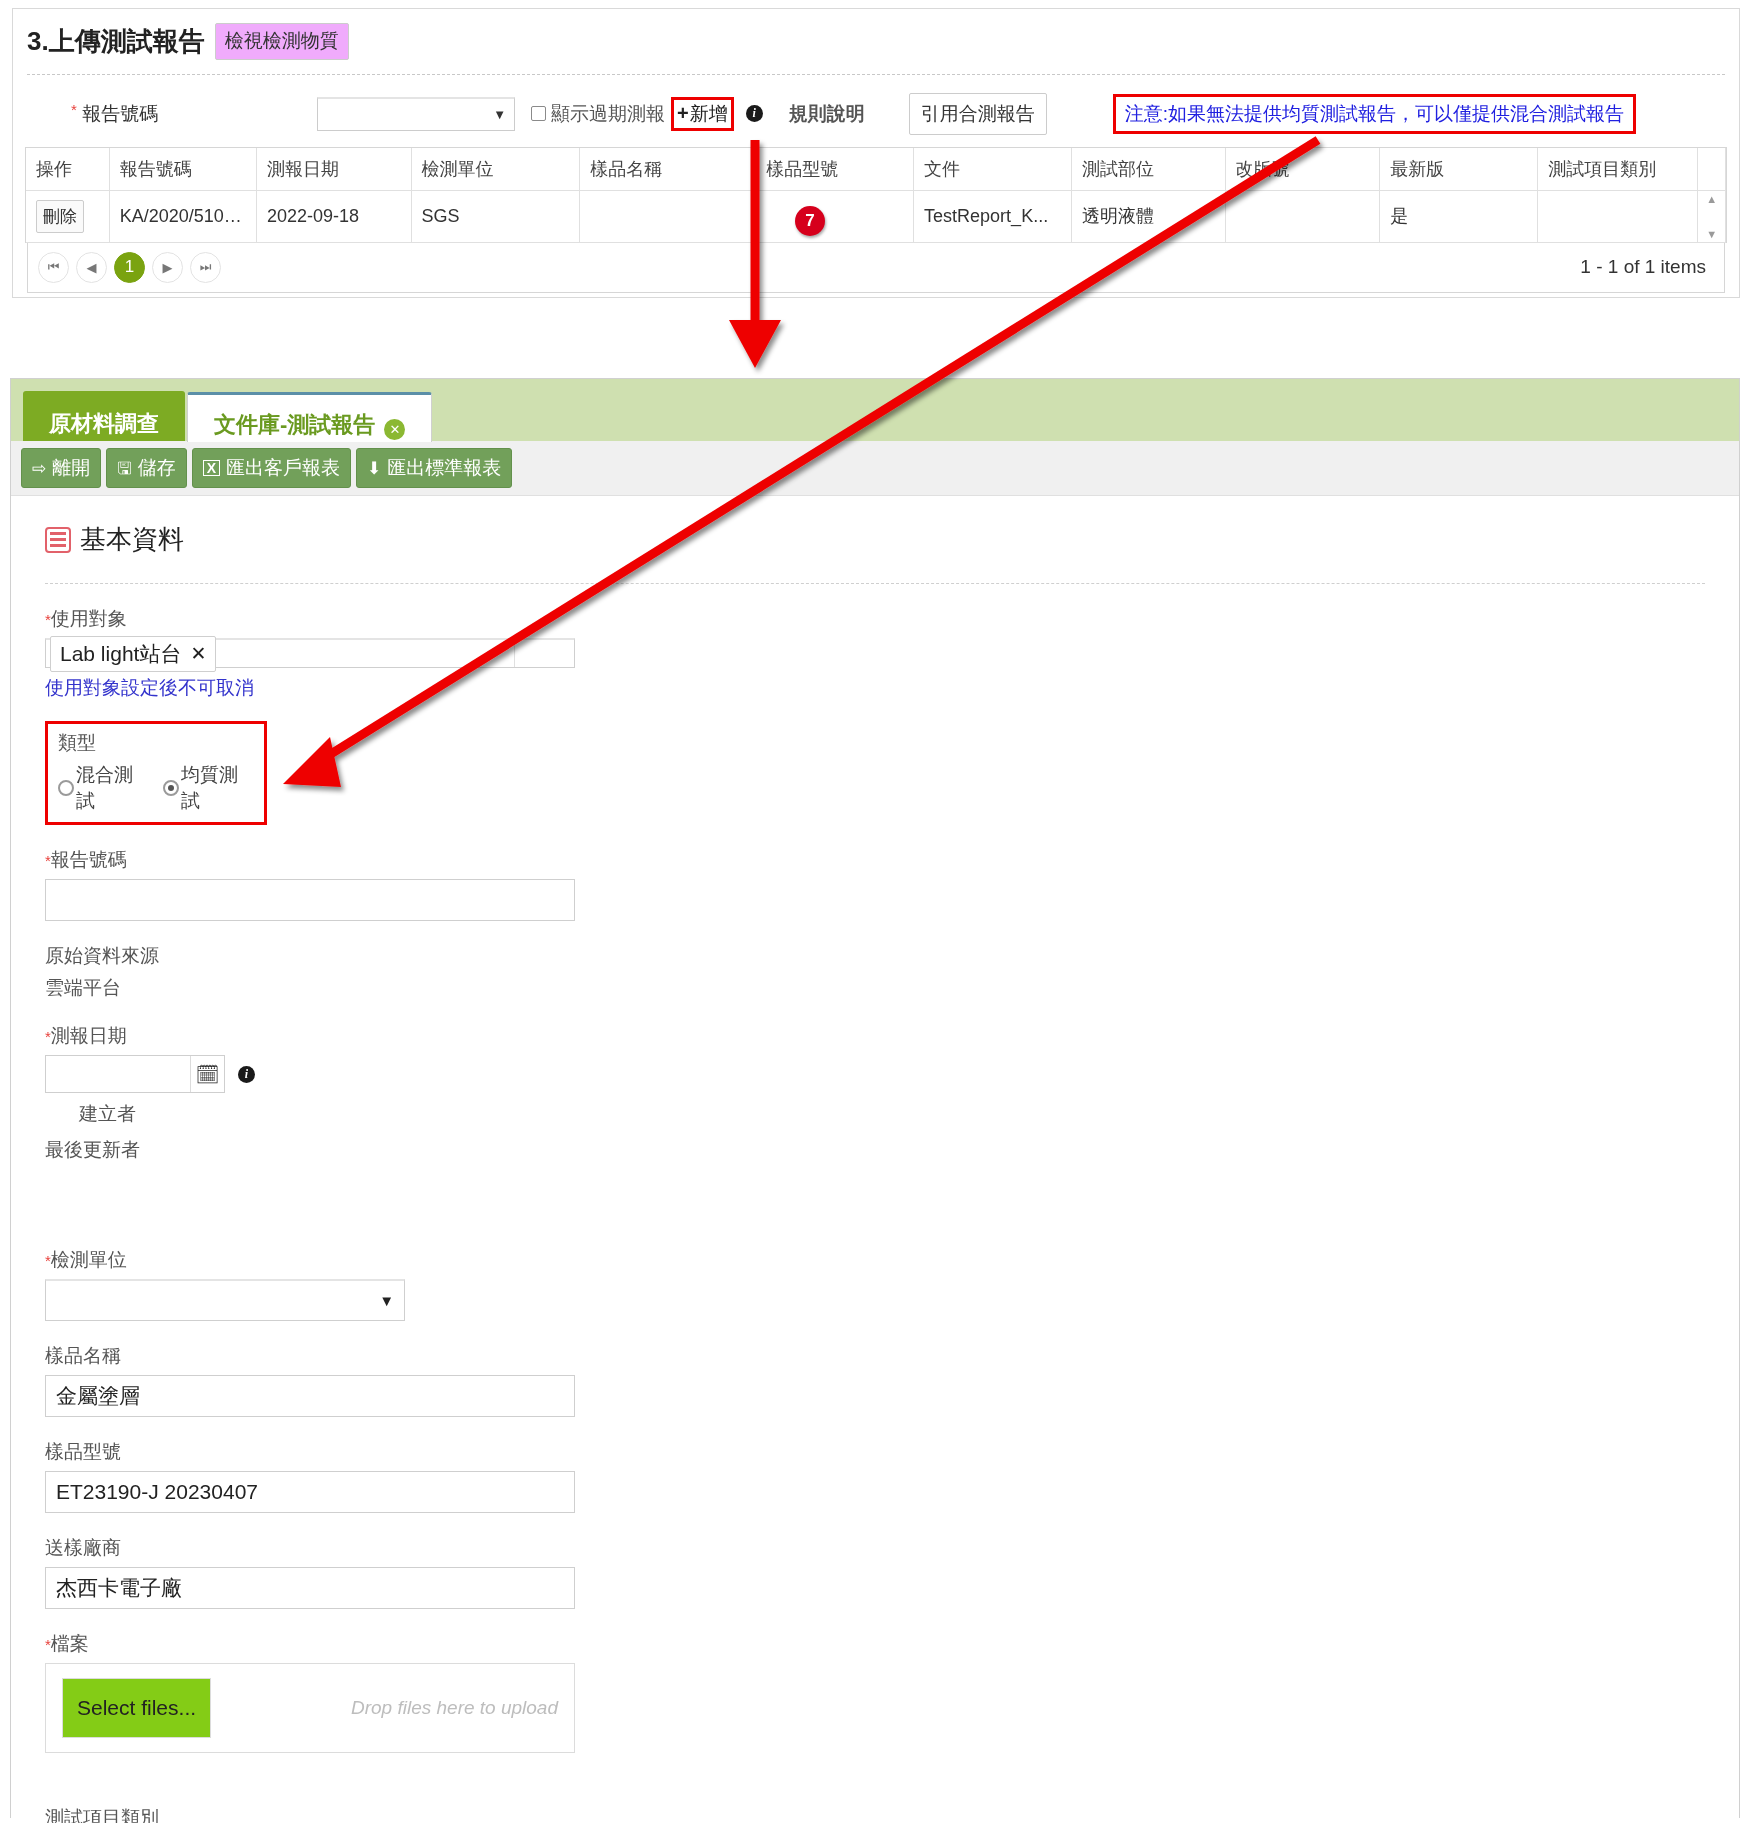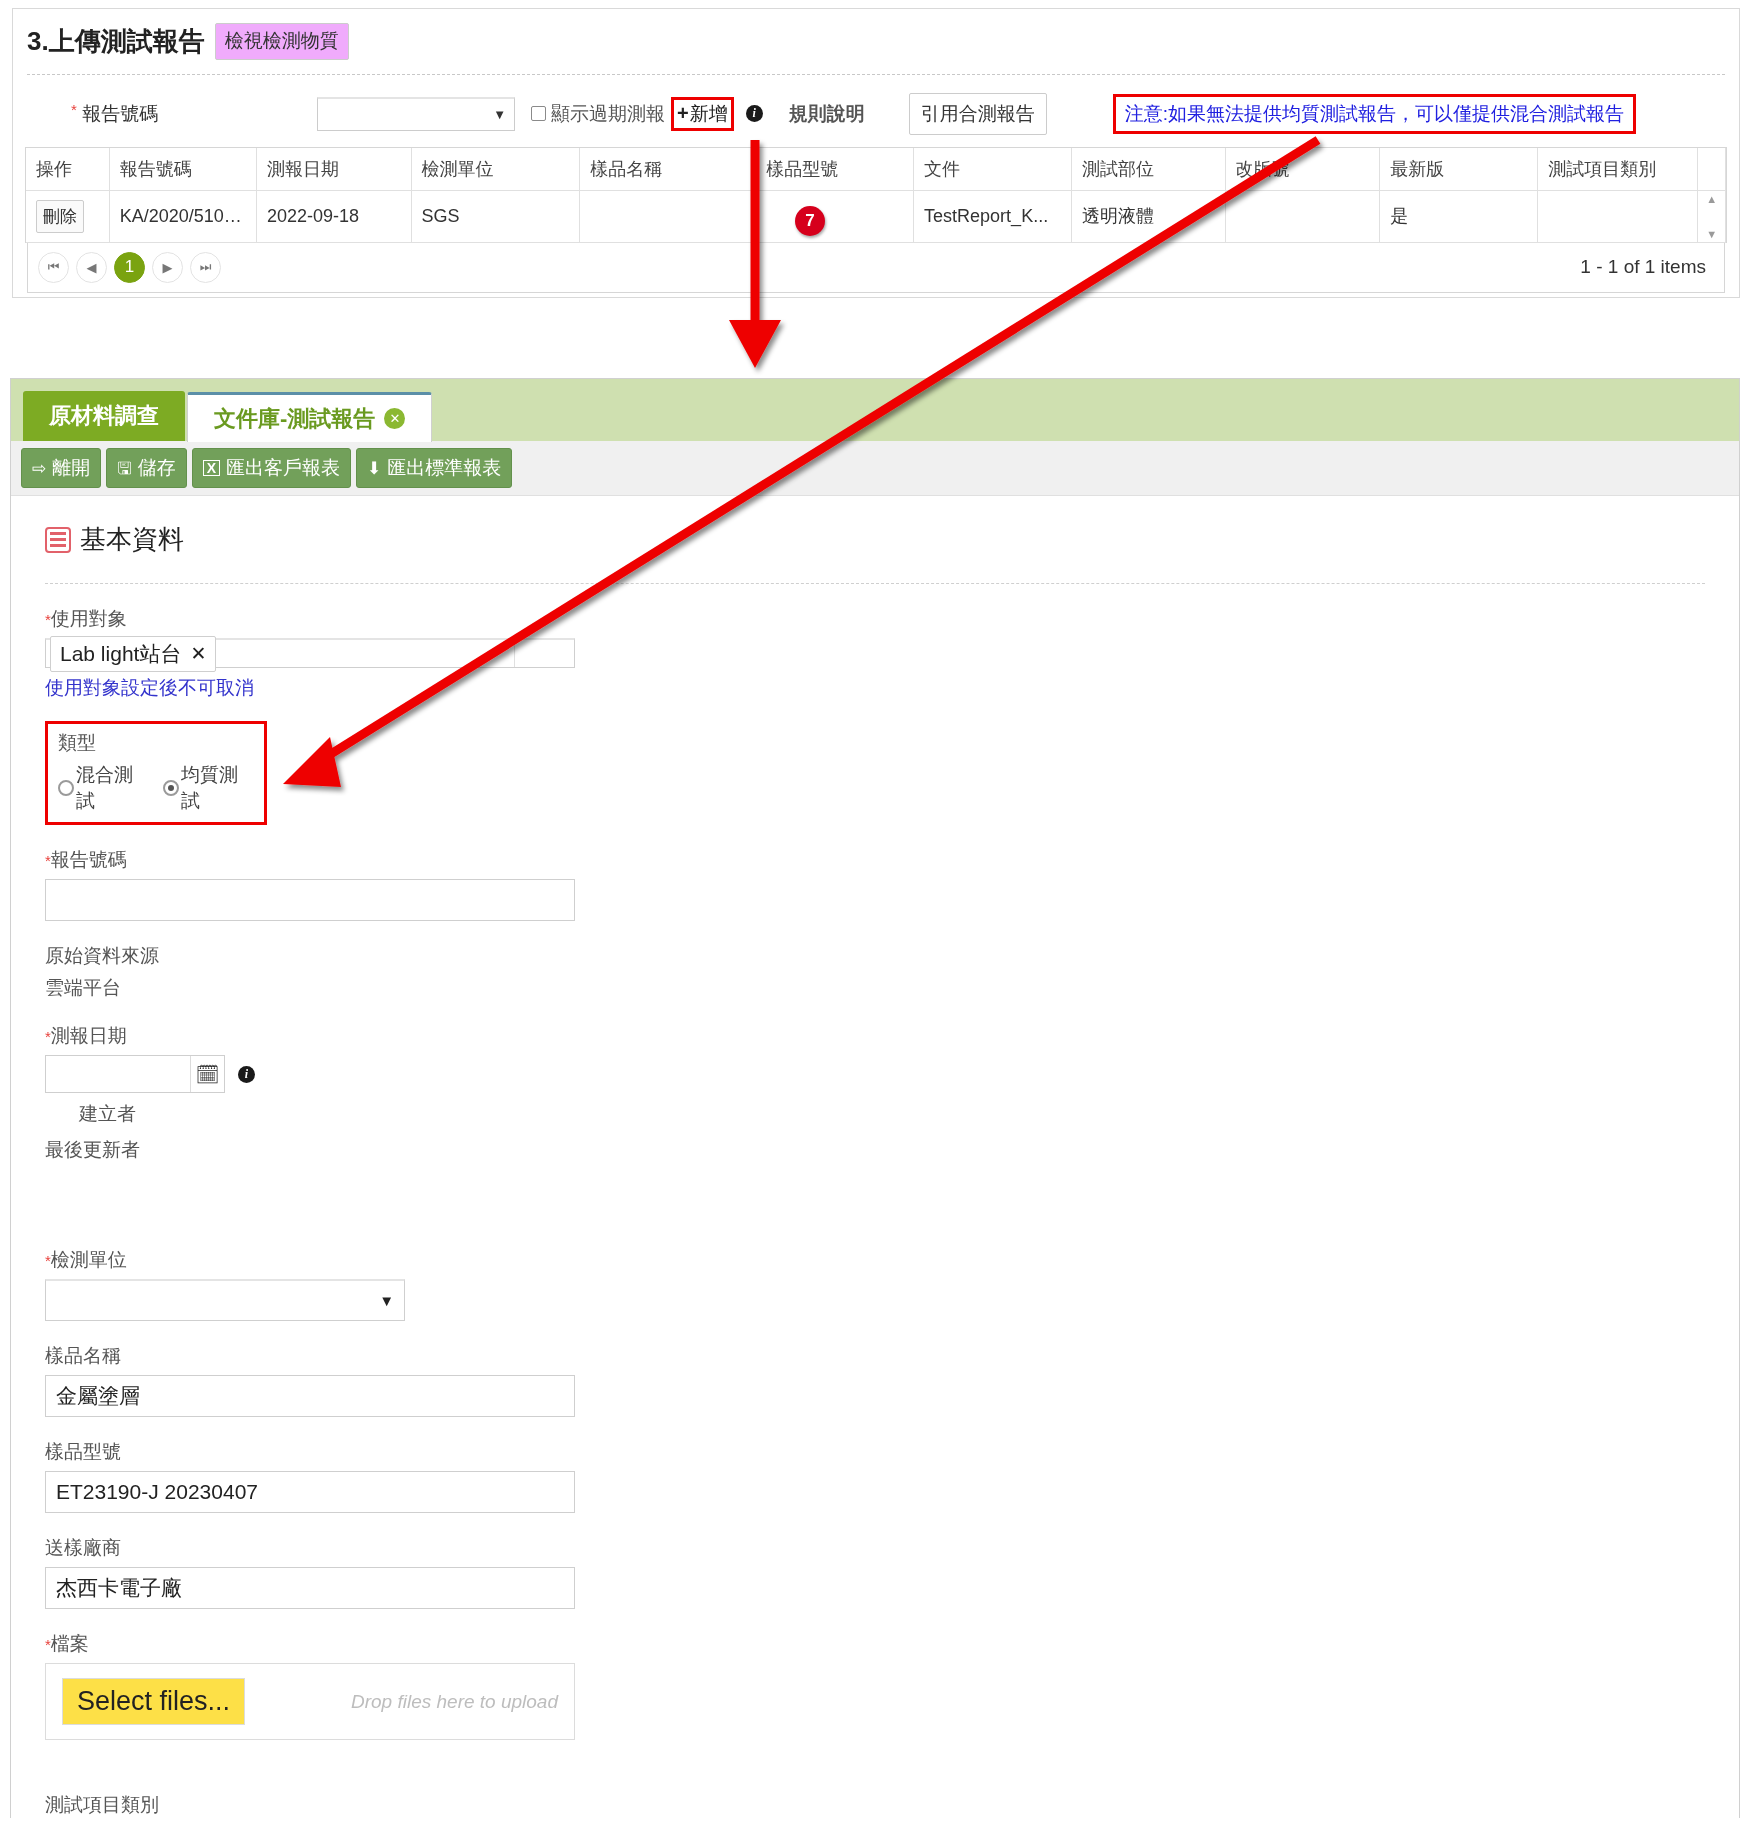--- a/index.html
+++ b/index.html
@@ -156,21 +156,21 @@
   .bottom-panel {
     position: absolute; left: 10px; top: 378px;
     width: 1730px; height: 1440px;
     border: 1px solid #d0d0d0; background: #fff;
   }
   .tabstrip {
     background: #cfe0b0; height: 62px;
     padding: 8px 0 0 12px; display: flex; align-items: flex-end;
   }
   .tab {
-    height: 50px; display: flex; align-items: center;
+    height: 50px; display: flex; align-items: flex-end;
     padding: 2px 26px; font-size: 22px; cursor: pointer;
     border-radius: 3px 3px 0 0;
   }
   .tab.inactive { background: #7dab23; color: #fff; font-weight: bold; margin-right: 2px; }
   .tab.active {
     background: #fff; color: #6a9a20; font-weight: bold;
     border: 1px solid #d0d0d0; border-top: 3px solid #5b8fa8; border-bottom: none;
     position: relative; top: 1px;
   }
   .tab-close {
@@ -254,22 +254,22 @@
     width: 360px; height: 42px; border: 1px solid #cfcfcf; background: #fff;
     border-top: 2px solid #e4e4e4;
     display: flex; align-items: center; justify-content: flex-end;
     padding-right: 10px; font-size: 15px; color: #222;
   }
   .upload-box {
     width: 530px; border: 1px solid #dcdcdc; background: #fff;
     padding: 14px 16px; display: flex; align-items: center;
   }
   .sel-files-btn {
-    border: 1px solid #dcdcdc; background: #fde047;
-    padding: 7px 14px; font-size: 27px; color: #222; cursor: pointer;
+    border: 1px solid #dcdcdc; background: #84cc16;
+    padding: 17px 14px; font-size: 21px; color: #222; cursor: pointer;
   }
   .drop-hint {
     margin-left: auto; font-style: italic; color: #bdbdbd; font-size: 19px;
   }
   .creator-row { font-size: 19px; color: #555; padding-left: 34px; margin-top: 8px; }
   .updater-row { font-size: 19px; color: #555; margin-top: 10px; }
   .badge7 {
     position: absolute; left: 795px; top: 206px;
     width: 30px; height: 30px; border-radius: 50%;
     background: #d6001c; color: #fff; font-size: 17px; font-weight: bold;

